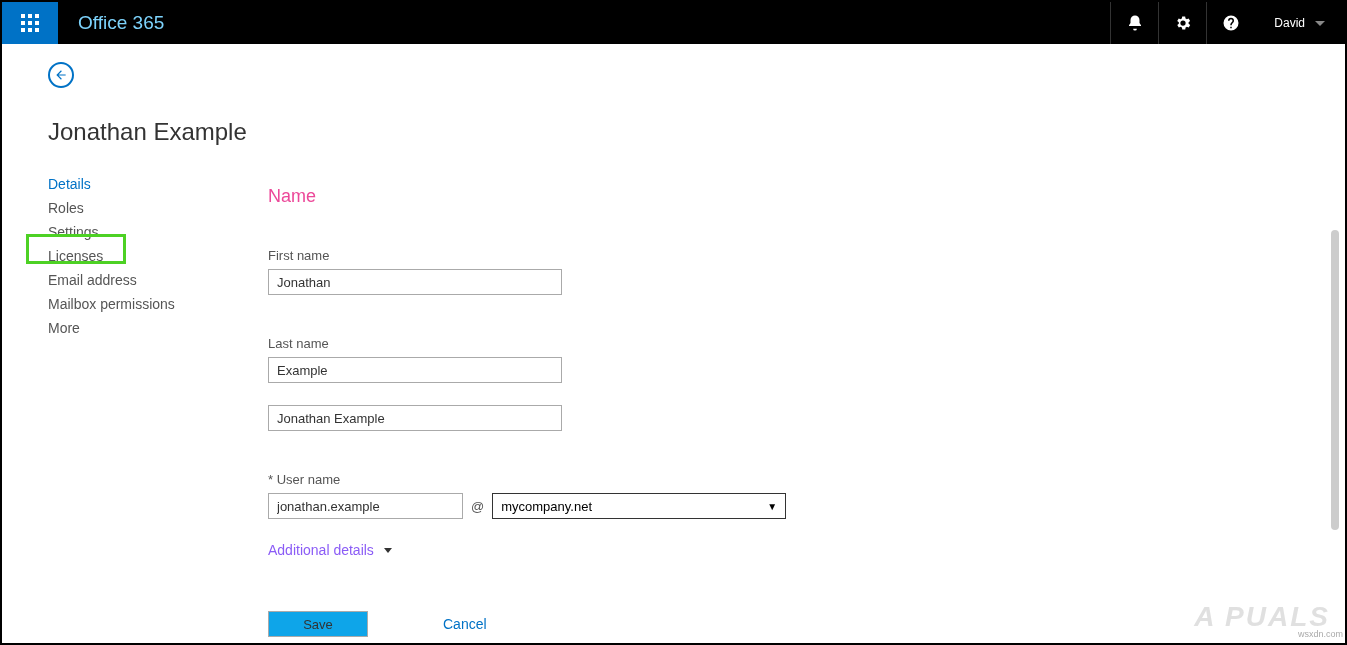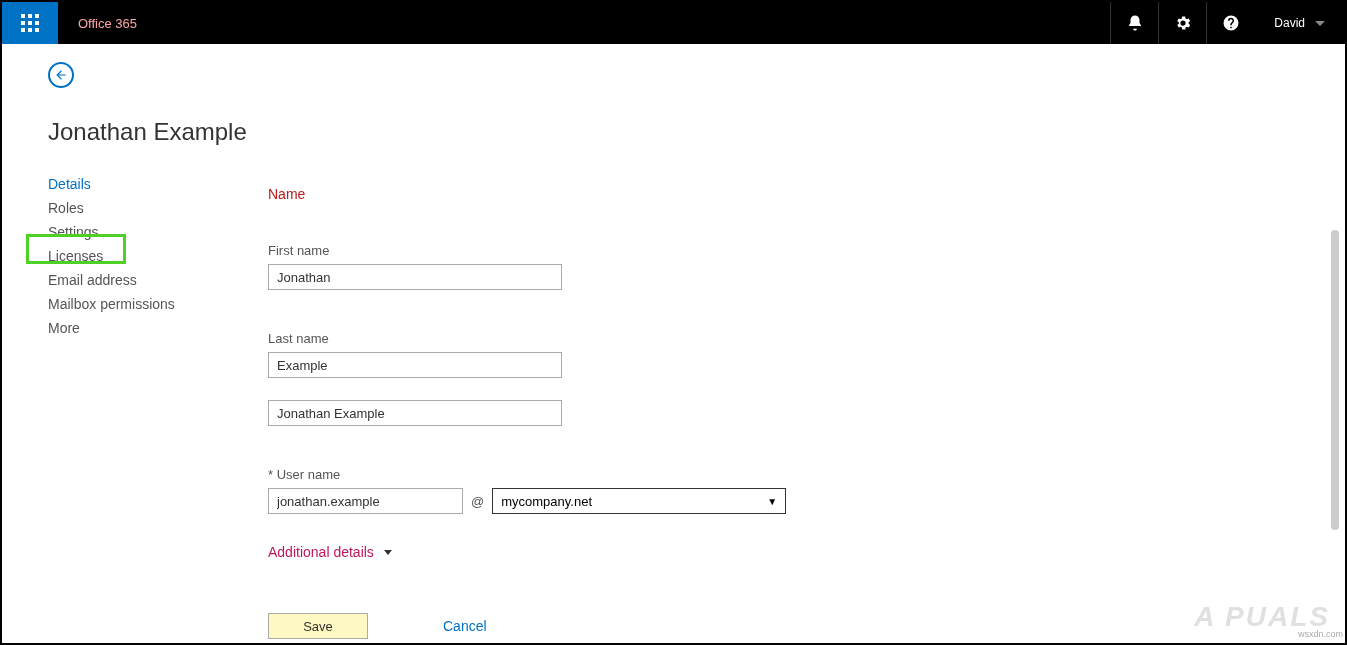--- a/index.html
+++ b/index.html
@@ -31,23 +31,23 @@
       justify-content: center;
       cursor: pointer;
     }
     .app-launcher svg {
       fill: #fff;
     }
     .brand {
       display: flex;
       align-items: center;
       padding-left: 20px;
-      font-size: 13px;
+      font-size: 19px;
       font-weight: 300;
-      color: #fca5a5;
+      color: #7dd3fc;
     }
     .topbar-spacer {
       flex: 1;
     }
     .topbar-btn {
       width: 48px;
       display: flex;
       align-items: center;
       justify-content: center;
       cursor: pointer;
@@ -131,22 +131,22 @@
       height: 30px;
       pointer-events: none;
     }
 
     .form-area {
       flex: 1;
       padding-top: 12px;
       position: relative;
     }
     .section-header {
-      font-size: 14px;
-      color: #b91c1c;
+      font-size: 18px;
+      color: #ec4899;
       margin-bottom: 20px;
     }
     .field-group {
       margin-bottom: 22px;
     }
     .field-label {
       font-size: 13px;
       color: #555;
       margin-bottom: 6px;
       margin-top: 41px;
@@ -185,47 +185,47 @@
       display: flex;
       align-items: center;
       justify-content: space-between;
       cursor: pointer;
     }
     .domain-select .sel-caret {
       font-size: 10px;
     }
 
     .additional-link {
-      color: #be185d;
+      color: #8b5cf6;
       font-size: 14px;
       cursor: pointer;
       display: inline-flex;
       align-items: center;
       gap: 10px;
-      margin-top: 8px;
+      margin-top: 1px;
     }
     .additional-link .dd-caret {
       width: 0;
       height: 0;
       border-left: 4px solid transparent;
       border-right: 4px solid transparent;
       border-top: 5px solid #333;
     }
 
     .action-row {
       margin-top: 52px;
       display: flex;
       align-items: center;
       gap: 75px;
     }
     .save-btn {
       width: 100px;
       height: 26px;
       border: 1px solid #aaa;
-      background: #fef9c3;
+      background: #0ea5e9;
       font-size: 13px;
       color: #333;
       cursor: pointer;
     }
     .cancel-link {
       font-size: 14px;
       color: #0072c6;
       cursor: pointer;
     }
 

